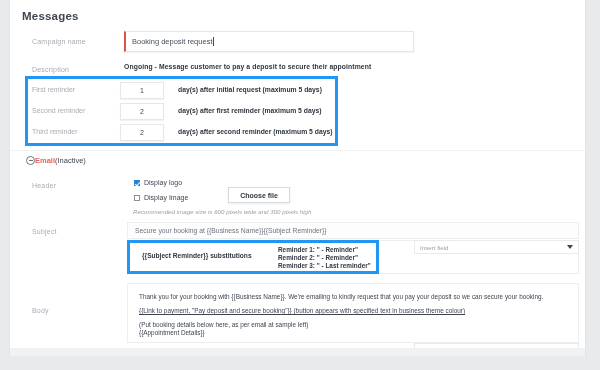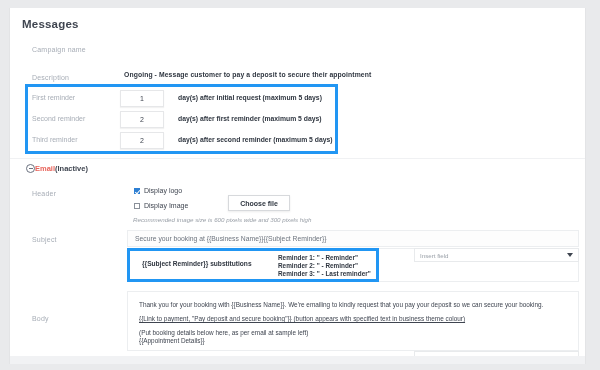--- a/index.html
+++ b/index.html
@@ -4,21 +4,21 @@
 <style>
   * { box-sizing: border-box; margin: 0; padding: 0; }
   html, body {
     width: 600px; height: 370px;
     background: #e9eaec;
     font-family: "Liberation Sans", sans-serif;
     overflow: hidden;
   }
   .page {
     position: absolute;
-    left: 9px; top: 8px; width: 577px; height: 356px;
+    left: 9px; top: 0; width: 577px; height: 356px;
     background: #ffffff;
     border-left: 1px solid #e3e4e6;
     border-right: 1px solid #e3e4e6;
   }
 
   
   .section-title {
     position: absolute; left: 12px; top: 10px;
     font-size: 11.5px; font-weight: bold; color: #3f4550;
     letter-spacing: .2px;
@@ -92,21 +92,21 @@
   .circle-minus {
     width: 9px; height: 9px; border-radius: 50%;
     border: 1px solid #6b7280; position: relative;
     display: inline-block;
   }
   .circle-minus::after {
     content: ""; position: absolute; left: 1.5px; top: 3px;
     width: 4px; height: 1px; background: #6b7280;
   }
   .email-word { font-size: 7.5px; font-weight: bold; color: #e8635a; }
-  .email-state { font-size: 7.5px; font-weight: bold; color: #3f4550; }
+  .email-state { font-size: 7.5px; font-weight: normal; color: #3f4550; }
 
   
   .cb-row { position: absolute; display: flex; align-items: center; gap: 4px; }
   .cb {
     width: 6px; height: 6px; border: 1px solid #8a9099;
     background: #fff; display: inline-block; position: relative;
   }
   .cb.checked { background: #2d7fd3; border-color: #2d7fd3; }
   .cb.checked::after {
     content: ""; position: absolute; left: 1px; top: 0px;
@@ -192,20 +192,24 @@
   }
 </style>
 </head>
 <body>
 
 <div class="page">
 
   <div class="section-title">Messages</div>
 
   <div class="lbl" style="left:22px; top:38px;">Campaign name</div>
+  <div class="campaign-input">
+    <span>Booking deposit request</span>
+      <span class="caret-bar"></span>
+  </div>
 
   <div class="lbl" style="left:22px; top:66px;">Description</div>
   <div class="desc">Ongoing - Message customer to pay a deposit to secure their appointment</div>
 
   <div style="position:absolute; left:0; top:80px; width:330px; height:64px;">
     <div class="rem-row" style="top:0px;">
       <div class="rem-lbl">First reminder</div>
       <div class="rem-input">1</div>
       <div class="rem-txt">day(s) after initial request (maximum 5 days)</div>
     </div>

